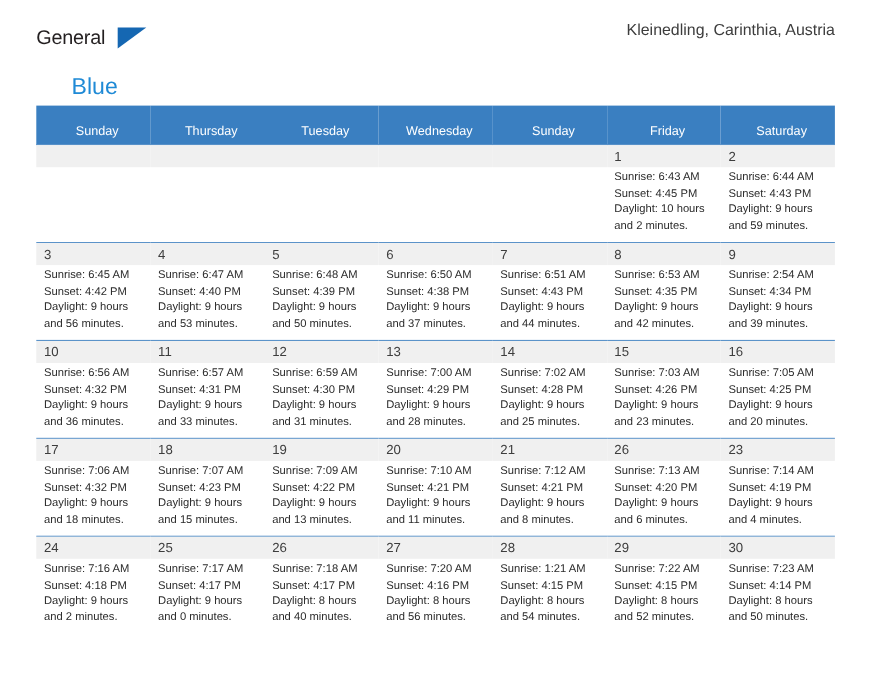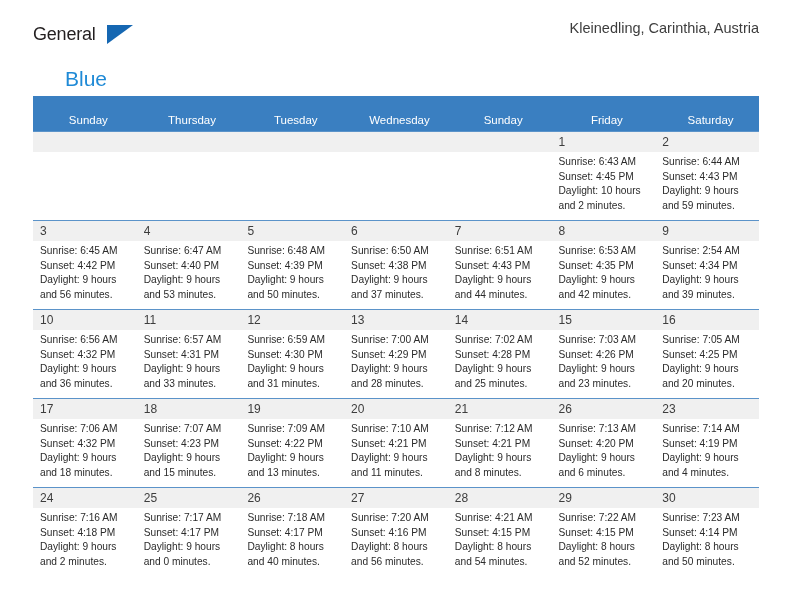--- a/index.html
+++ b/index.html
@@ -502,21 +502,21 @@
                 <div>Sunset: 4:16 PM</div>
                 <div>Daylight: 8 hours</div>
                 <div>and 56 minutes.</div>
               </div>
             </div>
           </td>
           <td>
             <div class="cell-inner">
               <div class="daynum">28</div>
               <div class="details">
-                <div>Sunrise: 4:21 AM</div>
+                <div>Sunrise: 1:21 AM</div>
                 <div>Sunset: 4:15 PM</div>
                 <div>Daylight: 8 hours</div>
                 <div>and 54 minutes.</div>
               </div>
             </div>
           </td>
           <td>
             <div class="cell-inner">
               <div class="daynum">29</div>
               <div class="details">

